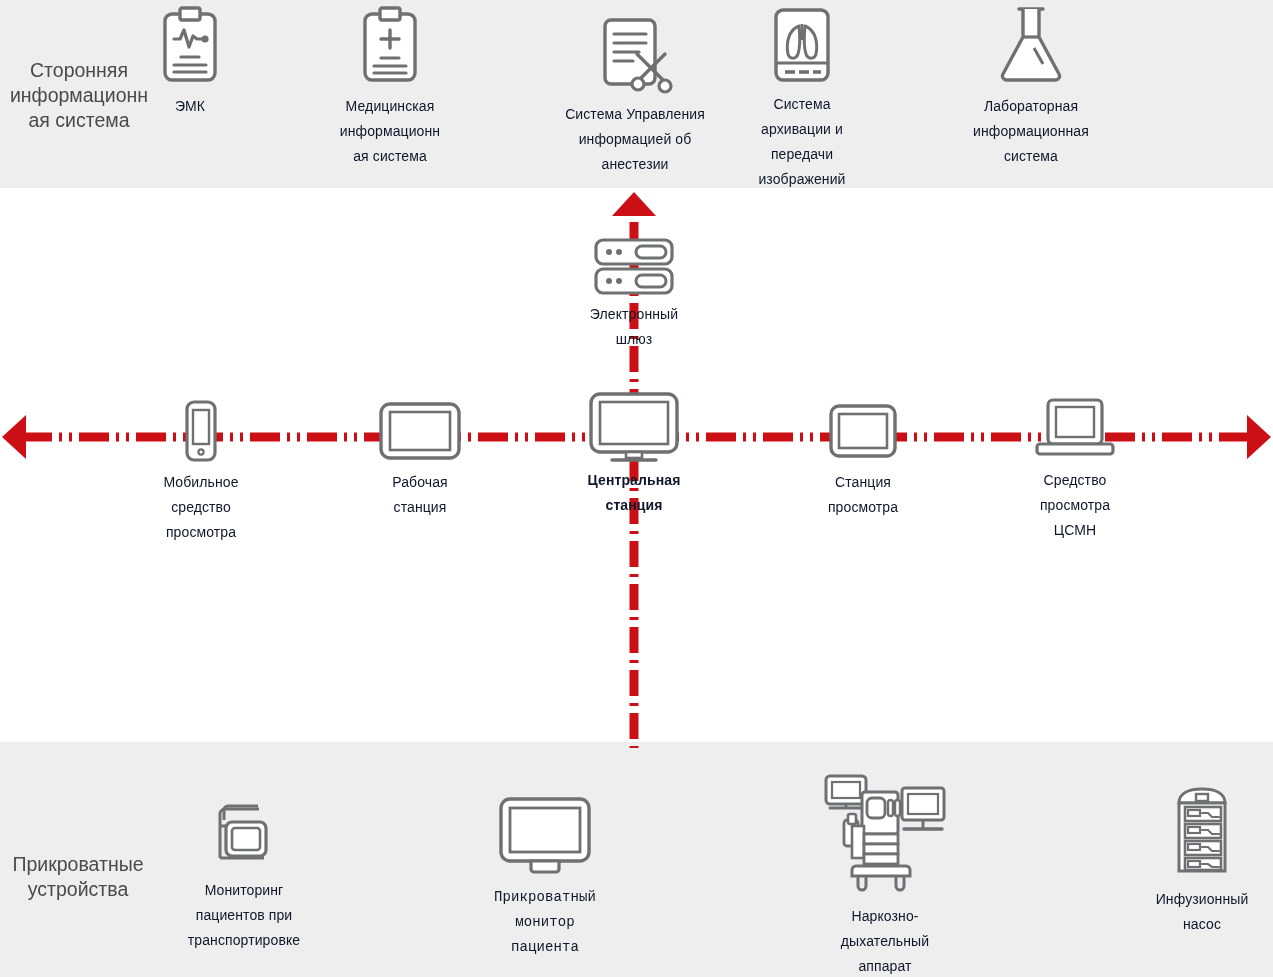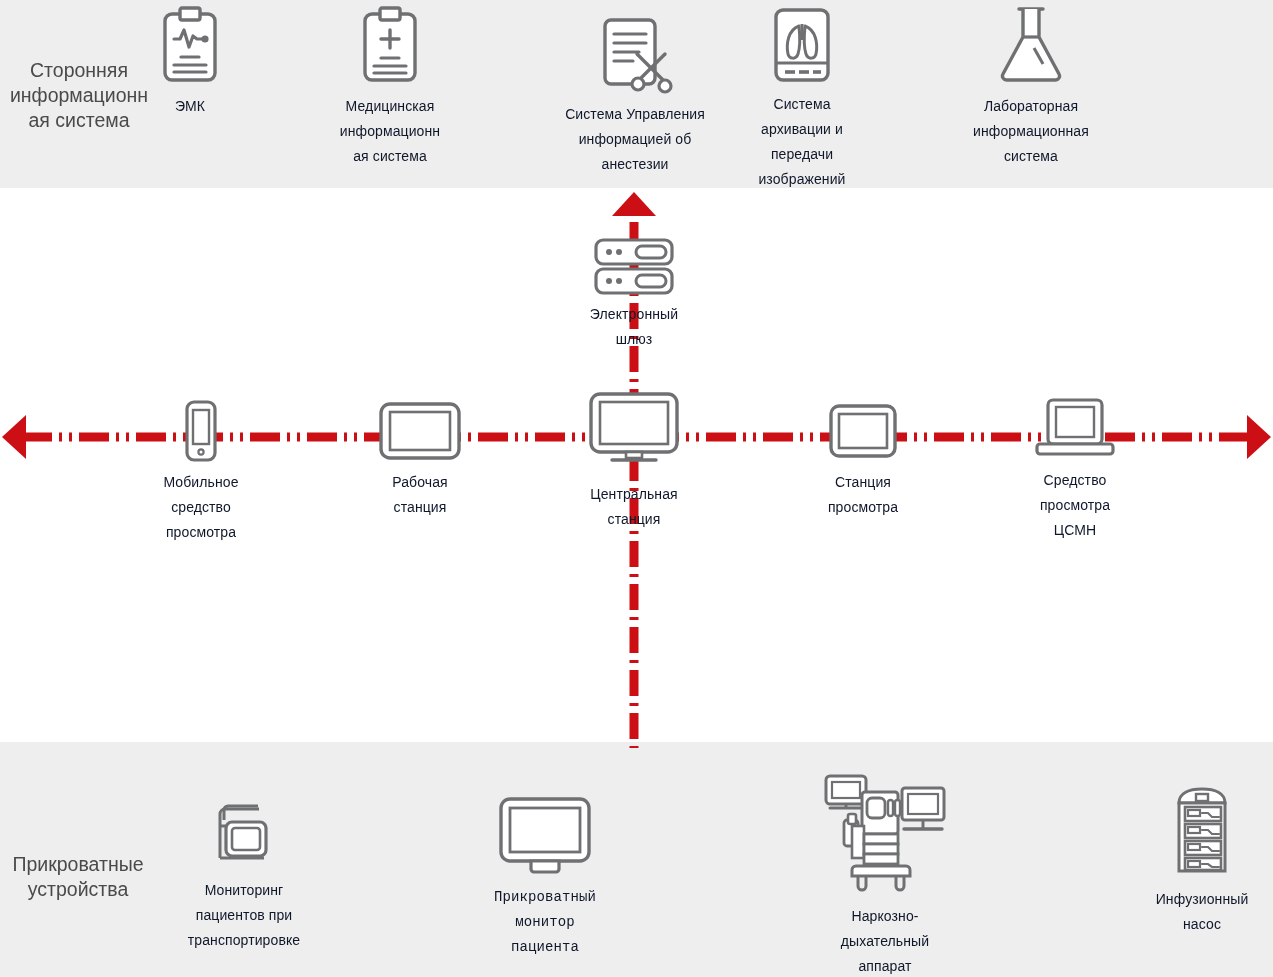--- a/index.html
+++ b/index.html
@@ -180,21 +180,21 @@
 станция</div>
   </div>
 
   <div class="node" style="left:562px; top:392px; width:144px;">
     <svg class="icon" width="92" height="72" viewBox="0 0 92 72">
       <rect x="3" y="2" width="86" height="58" rx="9" fill="#fff" stroke="#6e7072" stroke-width="3.4"></rect>
       <rect x="12" y="10" width="68" height="42" fill="#fff" stroke="#6e7072" stroke-width="2.6"></rect>
       <rect x="38" y="60" width="16" height="6" fill="#fff" stroke="#6e7072" stroke-width="2.6"></rect>
       <line x1="24" y1="68" x2="68" y2="68" stroke="#6e7072" stroke-width="3.4" stroke-linecap="round"></line>
     </svg>
-    <div class="label" style="margin-top:18px;">Центральная
+    <div class="label" style="margin-top:4px;font-weight:bold;">Центральная
 станция</div>
   </div>
 
   <div class="node" style="left:793px; top:400px; width:140px;">
     <svg class="icon" width="70" height="62" viewBox="0 0 70 62">
       <rect x="3" y="6" width="64" height="50" rx="8" fill="#fff" stroke="#6e7072" stroke-width="3.4"></rect>
       <rect x="11" y="14" width="48" height="34" fill="#fff" stroke="#6e7072" stroke-width="2.6"></rect>
     </svg>
     <div class="label" style="margin-top:8px;">Станция
 просмотра</div>

